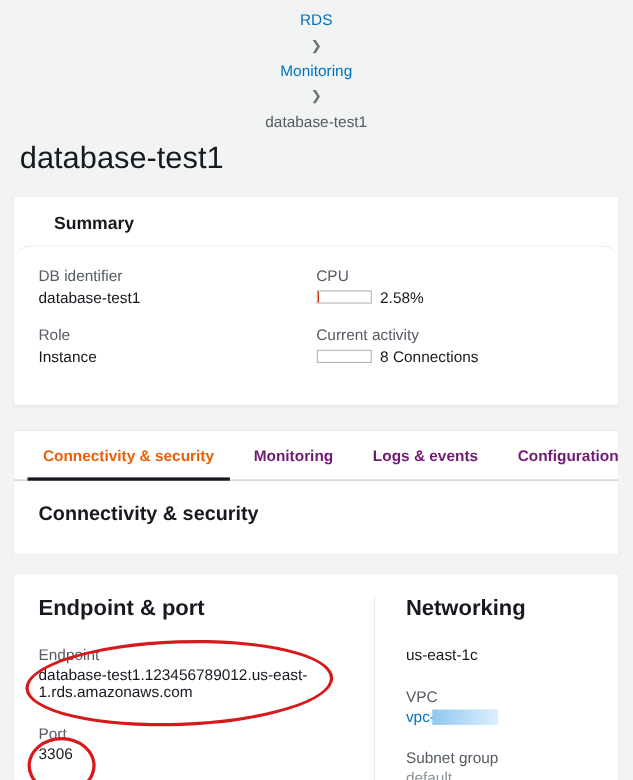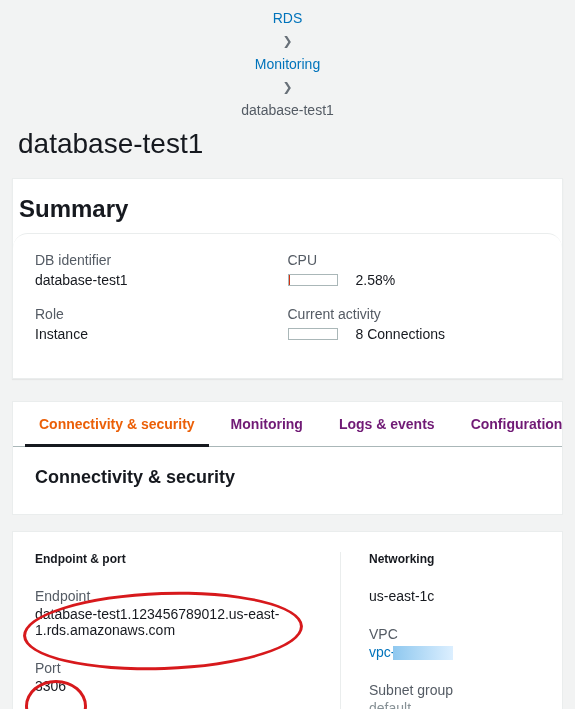--- a/index.html
+++ b/index.html
@@ -30,35 +30,35 @@
     padding: 4px 18px 18px 18px;
     color: #16191f;
   }
   .panel {
     background: #fff;
     border: 1px solid #eaeded;
     box-shadow: 0 1px 1px rgba(0,0,0,0.05);
     margin: 0 12px 22px 12px;
   }
   .panel-header {
-    padding: 16px 22px 10px 6px;
-    font-size: 24px;
+    padding: 16px 22px 10px 36px;
+    font-size: 16px;
     font-weight: 700;
   }
   .summary-body {
     border-top: 1px solid #eaeded;
     padding: 18px 22px 20px 22px;
     display: flex;
     border-radius: 15px;
   }
   .summary-col { flex: 1; }
   .field-label { color: #545b64; font-size: 14px; padding-bottom: 4px; }
   .field-value { color: #16191f; font-size: 14px; }
   .field-block { margin-bottom: 18px; }
-  .cpu-row, .conn-row { display: flex; align-items: center; gap: 18px; }
+  .cpu-row, .conn-row { display: flex; align-items: center; gap: 8px; }
   .meter {
     width: 50px; height: 12px; border: 1px solid #aab7b8; position: relative; background: #fff;
   }
   .meter .fill { position: absolute; left: 0; top: 0; bottom: 0; background: #d13212; }
   .meter.empty .fill { width: 0; }
 
   .tabs-wrap {
     background: #fff;
     margin: 0 12px 0 12px;
     border: 1px solid #eaeded;
@@ -105,21 +105,21 @@
     padding: 20px 22px 60px 22px;
     display: flex;
     gap: 40px;
   }
   .col { flex: 1; min-width: 0; position: relative; }
   .col.right {
     border-left: 1px solid #eaeded;
     padding-left: 28px;
     flex: 0 0 200px;
   }
-  .sub-title { font-size: 12px; font-weight: 700; margin-bottom: 22px; }
+  .sub-title { font-size: 20px; font-weight: 700; margin-bottom: 22px; }
   .kv-label { color: #545b64; font-size: 14px; margin-bottom: 2px; }
   .kv-value { color: #16191f; font-size: 14px; word-wrap: break-word; }
   .kv-block { margin-bottom: 22px; }
   .link { color: #0073bb; text-decoration: none; }
   .redact {
     display: inline-block; width: 60px; height: 14px;
     background: linear-gradient(to right, #8fc8ef, #dcefff);
     vertical-align: middle; margin-left: -2px;
   }
 

